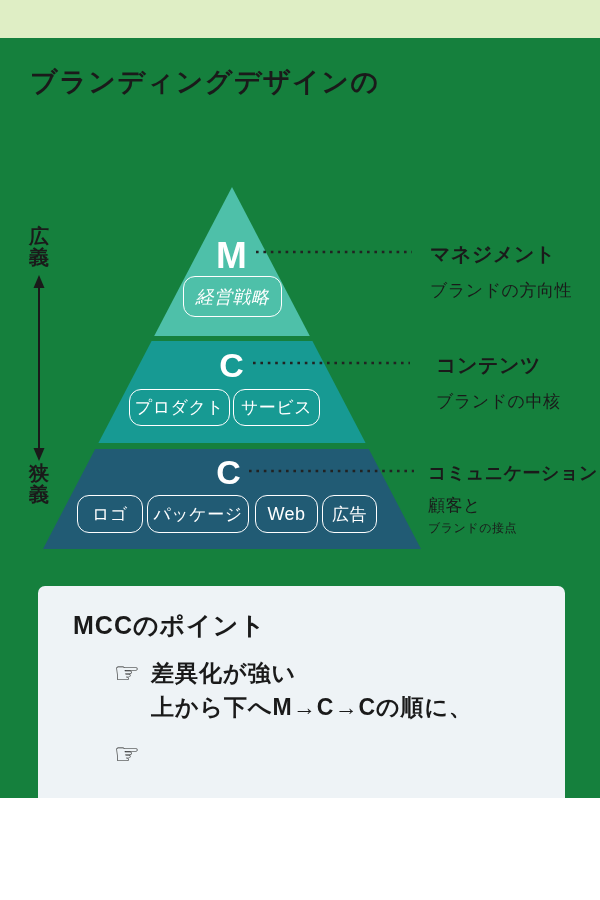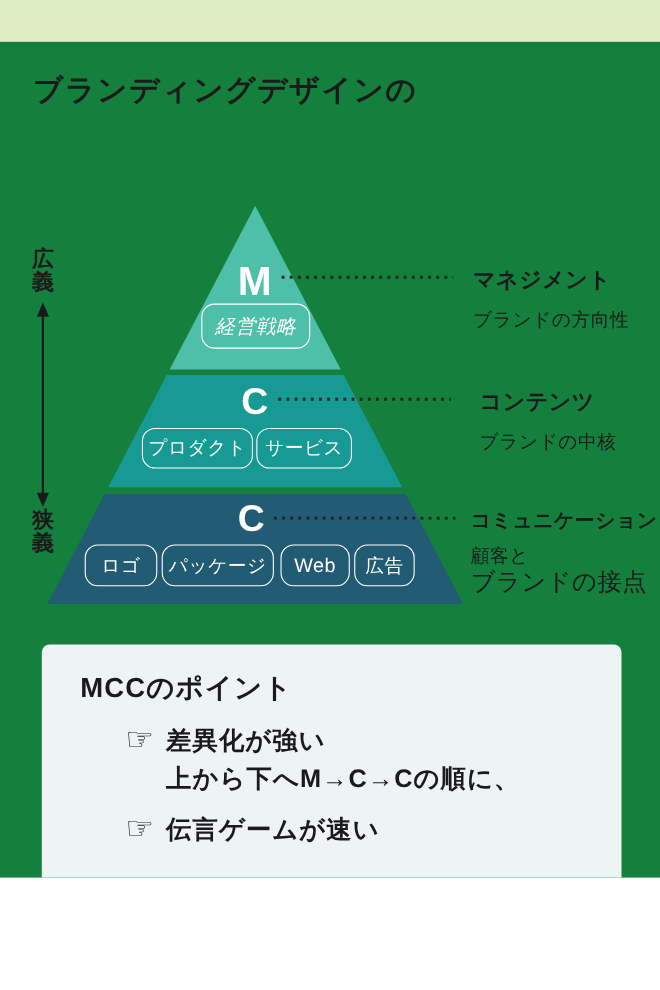--- a/index.html
+++ b/index.html
@@ -40,21 +40,21 @@
   .axis-bottom{top:463px;}
 
   .side-label{position:absolute;}
   .side-g1{left:430px;top:241px;}
   .side-g2{left:436px;top:352px;}
   .side-g3{left:428px;top:461px;}
   .side-title{font-size:20px;font-weight:700;letter-spacing:0.5px;white-space:nowrap;}
   .side-g3 .side-title{font-size:18px;}
   .side-desc{font-size:17px;margin-top:11px;letter-spacing:0.5px;white-space:nowrap;}
   .side-g3 .side-desc{margin-top:9px;line-height:23px;}
-  .side-desc2{font-size:22px;letter-spacing:0.5px;line-height:23px;white-space:nowrap;}
+  .side-desc2{font-size:12px;letter-spacing:0.5px;line-height:23px;white-space:nowrap;}
 
   .panel{position:absolute;left:38px;top:586px;width:527px;height:242px;
          background:#eef3f6;border-radius:7px;}
   .panel-title{position:absolute;left:35px;top:23px;font-size:25px;font-weight:700;letter-spacing:1px;}
   .points{position:absolute;left:76px;top:70px;}
   .point-item{display:flex;gap:11px;margin-bottom:13px;}
   .point-icon{font-size:29px;line-height:34px;flex:0 0 auto;}
   .point-text{font-size:23px;font-weight:700;line-height:34px;letter-spacing:1px;white-space:nowrap;}
 </style>
 </head>
@@ -118,19 +118,18 @@
       <div class="point-item">
         <div class="point-icon">☞</div>
         <div class="point-text">
           <div>差異化が強い</div>
           <div>上から下へM→C→Cの順に、</div>
         </div>
       </div>
       <div class="point-item">
         <div class="point-icon">☞</div>
         <div class="point-text">
-          <div>伝言ゲームが速い</div>
         </div>
       </div>
     </div>
   </div>
 
 </div>
 
 </body></html>

